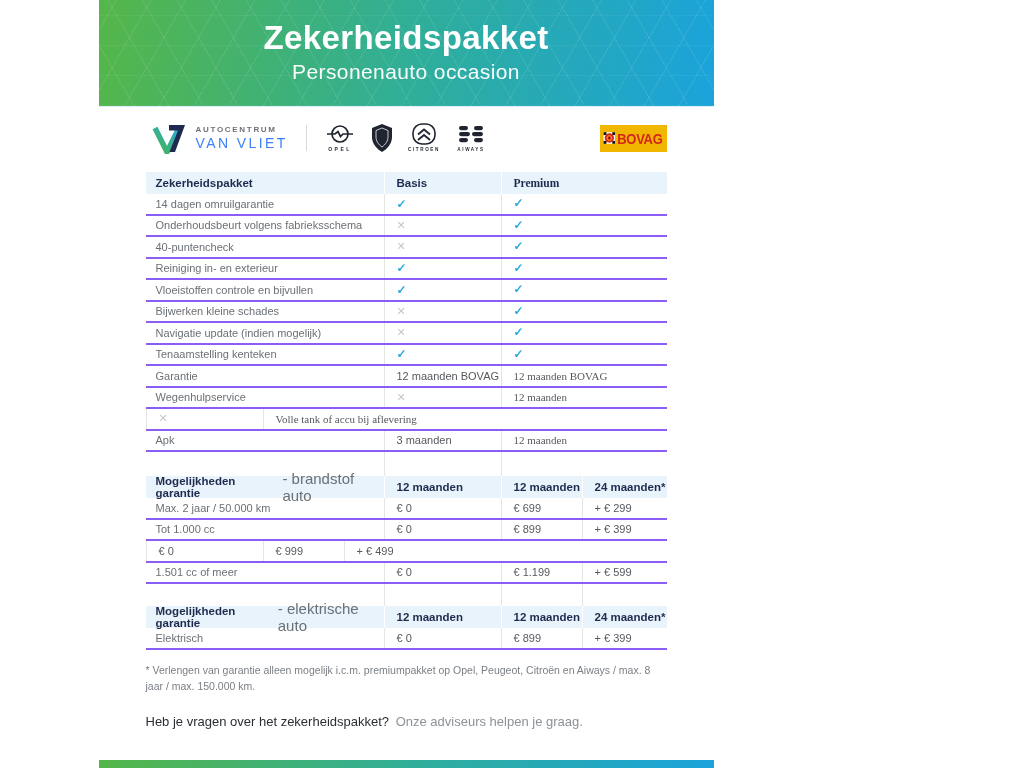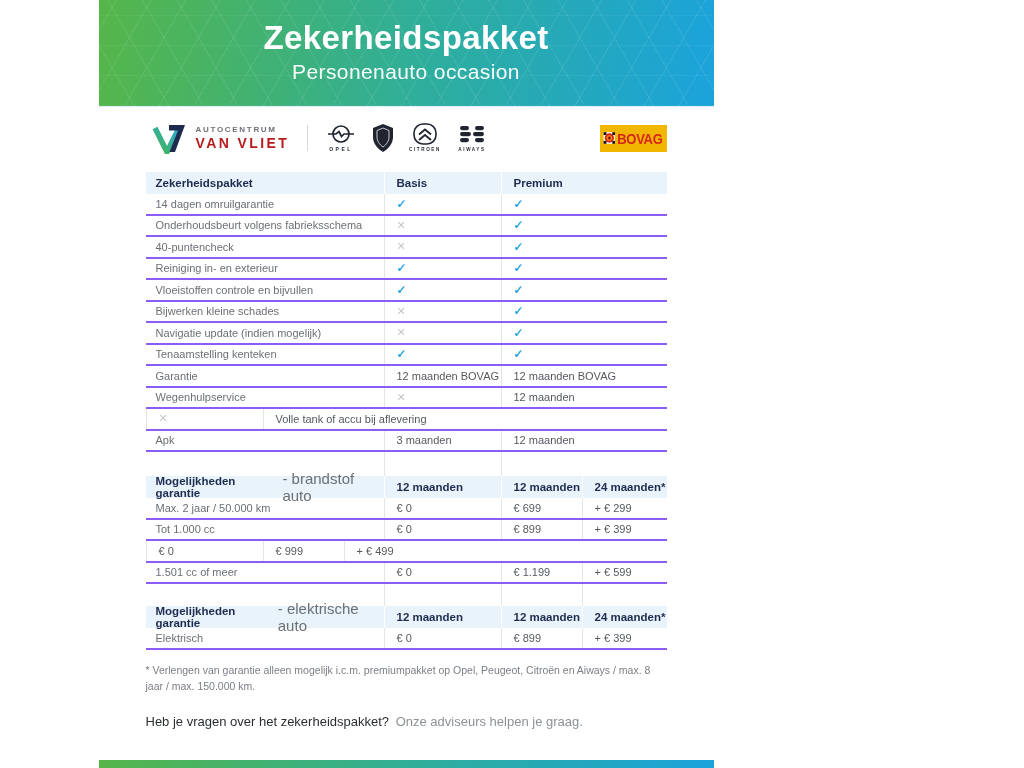--- a/index.html
+++ b/index.html
@@ -19,38 +19,38 @@
       repeating-linear-gradient(-60deg, rgba(255,255,255,.09) 0 1px, transparent 1px 30px),
       repeating-linear-gradient(0deg, rgba(255,255,255,.05) 0 1px, transparent 1px 30px); }
   .hero-title { color:#fff; font-size:33px; font-weight:bold; letter-spacing:.4px; margin-top:-3px; }
   .hero-subtitle { color:rgba(255,255,255,.96); font-size:21px; margin-top:3px; letter-spacing:.4px; }
 
   
   .logo-row { margin:12px 47px 0 53px; height:38px; display:flex; align-items:center; }
   .vv-logo { display:flex; align-items:center; }
   .vv-text { margin-left:8px; }
   .vv-line1 { font-size:8px; letter-spacing:1.7px; color:#6d7278; font-weight:bold; }
-  .vv-line2 { font-size:14px; letter-spacing:2.4px; color:#b91c1c; font-weight:bold; margin-top:1px; }
+  .vv-line2 { font-size:14px; letter-spacing:2.4px; color:#3b82f6; font-weight:normal; margin-top:1px; }
   .logo-divider { width:1px; height:26px; background:#d7d9db; margin:0 16px 0 18px; }
   .brand-logos { display:flex; align-items:center; gap:13px; }
   .bovag { margin-left:auto; width:67px; height:27px; background:#f0b600; display:flex; align-items:center; padding:2px 4px 2px 3px; }
   .bovag-word { color:#d6251d; font-weight:bold; font-size:13px; letter-spacing:-.3px; margin-left:2px; transform:scaleY(1.15); }
 
   
   .content { margin:15px 47px 0 47px; width:521px; }
   .tbl { width:521px; font-size:11px; }
   .row, .thead, .gap-row { display:flex; align-items:stretch; }
   .thead { background:#e8f3fb; height:22px; }
   .row { height:21.5px; border-bottom:2px solid #8b5cf6; }
   .gap-row { height:24px; }
   .gap-sm { height:22px; }
   .c { display:flex; align-items:center; }
   .c1 { width:238px; padding-left:10px; }
   .c2 { width:117px; padding-left:12px; }
-  .c3 { flex:1; padding-left:12px; }
+  .c3 { flex:1; padding-left:12px;font-family:Liberation Serif, serif; }
   .c3n { width:81px; padding-left:12px; flex:none; }
   .c4 { flex:1; padding-left:12px; }
   .vd { border-left:1px solid #e5e5e5; }
   .hd { border-left:1px solid #ffffff; }
   .th { font-weight:bold; color:#1e2b4e; font-size:11.5px; }
   .lbl { color:#6b7075; }
   .cval { color:#55595e; }
   .title-rest { color:#6b7075; font-weight:normal; margin-left:4px; font-size:15px; }
   .mark { font-weight:bold; }
   .mark.check { color:#2aa7dd; font-size:12px; }

